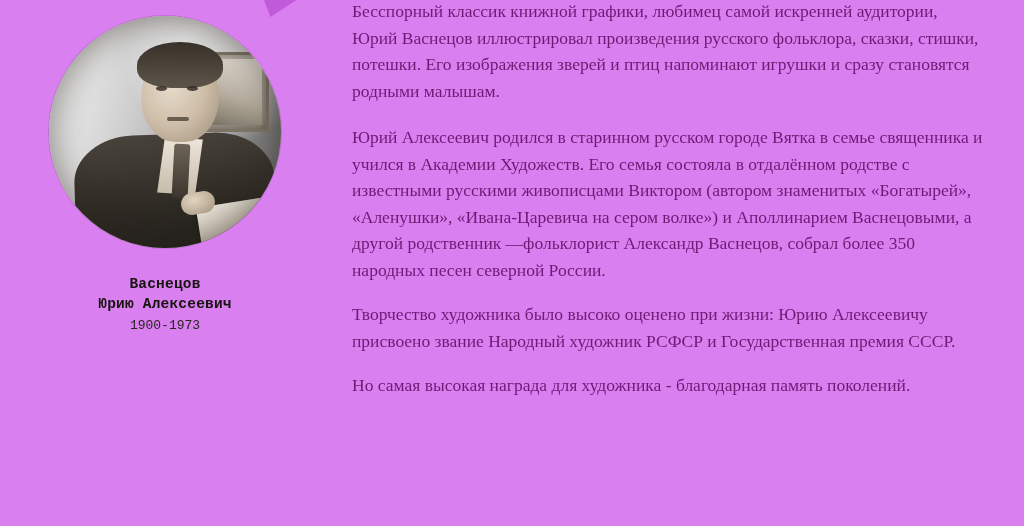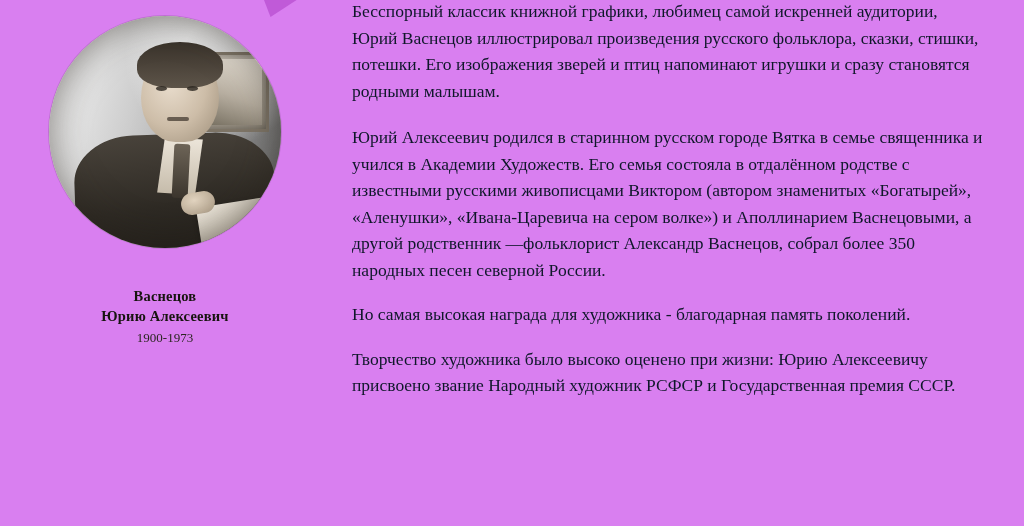--- a/index.html
+++ b/index.html
@@ -158,22 +158,22 @@
   }
   .vignette {
     position: absolute;
     inset: 0;
     border-radius: 50%;
     box-shadow: inset 0 0 36px rgba(40,35,28,0.55);
     pointer-events: none;
   }
   .caption {
     text-align: center;
-    margin-top: 38px;
-    font-family: Liberation Serif, serif;
+    margin-top: 26px;
+    font-family: Liberation Mono, monospace;
     color: #17140f;
   }
   .caption .name-line {
     font-weight: bold;
     font-size: 14.5px;
     line-height: 20px;
     letter-spacing: .2px;
   }
   .caption .years {
     margin-top: 4px;
@@ -190,21 +190,21 @@
     border-left: 34px solid transparent;
     border-right: 34px solid transparent;
     border-top: 42px solid #c05ad8;
     transform: rotate(18deg);
   }
   
   .text-col {
     flex: 1 1 auto;
     padding: 0 38px 0 22px;
     box-sizing: border-box;
-    color: #0f172a;
+    color: #701a75;
   }
   .text-col p {
     margin: 0 0 18px 0;
     font-family: "Liberation Serif", serif;
     font-size: 17.5px;
     line-height: 26.5px;
     text-align: left;
   }
   .text-col p:first-child {
     margin-top: 0;
@@ -243,17 +243,17 @@
       <div class="name-line">Васнецов</div>
       <div class="name-line">Юрию Алексеевич</div>
       <div class="years">1900-1973</div>
     </div>
 
   </div>
 
   <div class="text-col">
     <p class="first-shift">Бесспорный классик книжной графики, любимец самой искренней аудитории, Юрий Васнецов иллюстрировал произведения русского фольклора, сказки, стишки, потешки. Его изображения зверей и птиц напоминают игрушки и сразу становятся родными малышам.</p>
     <p>Юрий Алексеевич родился в старинном русском городе Вятка в семье священника и учился в Академии Художеств. Его семья состояла в отдалённом родстве с известными русскими живописцами Виктором (автором знаменитых «Богатырей», «Аленушки», «Ивана-Царевича на сером волке») и Аполлинарием Васнецовыми, а другой родственник —фольклорист Александр Васнецов, собрал более 350 народных песен северной России.</p>
+    <p>Творчество художника было высоко оценено при жизни: Юрию Алексеевичу присвоено звание Народный художник РСФСР и Государственная премия СССР.</p>
     <p>Но самая высокая награда для художника - благодарная память поколений.</p>
-    <p>Творчество художника было высоко оценено при жизни: Юрию Алексеевичу присвоено звание Народный художник РСФСР и Государственная премия СССР.</p>
   </div>
 
 </div>
 
 </body></html>

